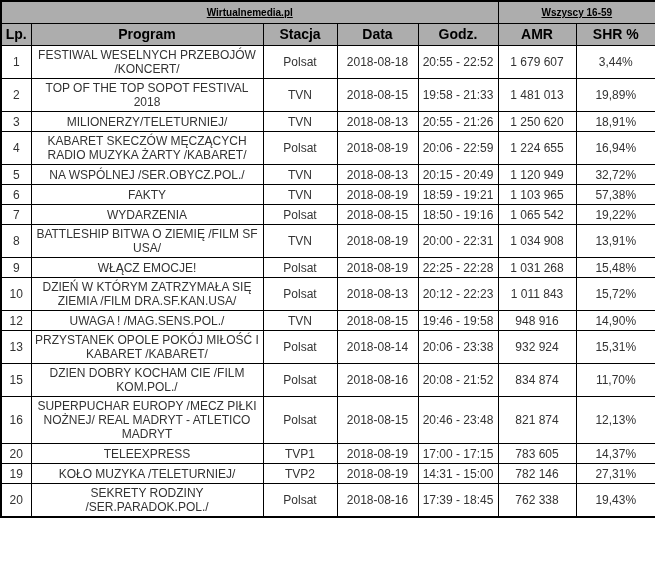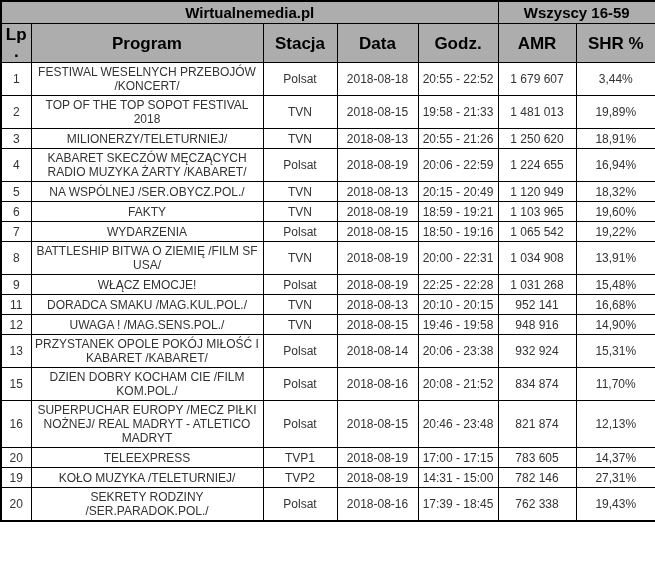--- a/index.html
+++ b/index.html
@@ -27,26 +27,27 @@
     text-align:center;
     vertical-align:middle;
     padding:2px 3px;
     overflow:hidden;
     word-wrap:break-word;
   }
   thead th{
     background:var(--header-bg);
     color:var(--header-text);
     font-weight:bold;
-    font-size:17px;
+    font-size:14px;
     height:17px;
     line-height:17px;
   }
   thead tr.title-row th{
-    font-size:15px;
+    font-size:10px;
+    text-decoration:underline;
   }
   tbody td{
     background:var(--row-bg);
     color:var(--text);
     font-size:12px;
     line-height:14px;
     height:15px;
   }
   col.c-lp{width:30px;}
   col.c-program{width:232px;}
@@ -121,30 +122,30 @@
         <td>1 224 655</td>
         <td>16,94%</td>
       </tr>
       <tr>
         <td>5</td>
         <td>NA WSPÓLNEJ /SER.OBYCZ.POL./</td>
         <td>TVN</td>
         <td>2018-08-13</td>
         <td>20:15 - 20:49</td>
         <td>1 120 949</td>
-        <td>18,32%</td>
+        <td>32,72%</td>
       </tr>
       <tr>
         <td>6</td>
         <td>FAKTY</td>
         <td>TVN</td>
         <td>2018-08-19</td>
         <td>18:59 - 19:21</td>
         <td>1 103 965</td>
-        <td>19,60%</td>
+        <td>57,38%</td>
       </tr>
       <tr>
         <td>7</td>
         <td>WYDARZENIA</td>
         <td>Polsat</td>
         <td>2018-08-15</td>
         <td>18:50 - 19:16</td>
         <td>1 065 542</td>
         <td>19,22%</td>
       </tr>
@@ -160,27 +161,27 @@
       <tr>
         <td>9</td>
         <td>WŁĄCZ EMOCJE!</td>
         <td>Polsat</td>
         <td>2018-08-19</td>
         <td>22:25 - 22:28</td>
         <td>1 031 268</td>
         <td>15,48%</td>
       </tr>
       <tr>
-        <td>11</td>
-        <td>DORADCA SMAKU /MAG.KUL.POL./</td>
-        <td>TVN</td>
+        <td>10</td>
+        <td>DZIEŃ W KTÓRYM ZATRZYMAŁA SIĘ ZIEMIA /FILM DRA.SF.KAN.USA/</td>
+        <td>Polsat</td>
         <td>2018-08-13</td>
-        <td>20:10 - 20:15</td>
-        <td>952 141</td>
-        <td>16,68%</td>
+        <td>20:12 - 22:23</td>
+        <td>1 011 843</td>
+        <td>15,72%</td>
       </tr>
       <tr>
         <td>12</td>
         <td>UWAGA ! /MAG.SENS.POL./</td>
         <td>TVN</td>
         <td>2018-08-15</td>
         <td>19:46 - 19:58</td>
         <td>948 916</td>
         <td>14,90%</td>
       </tr>

